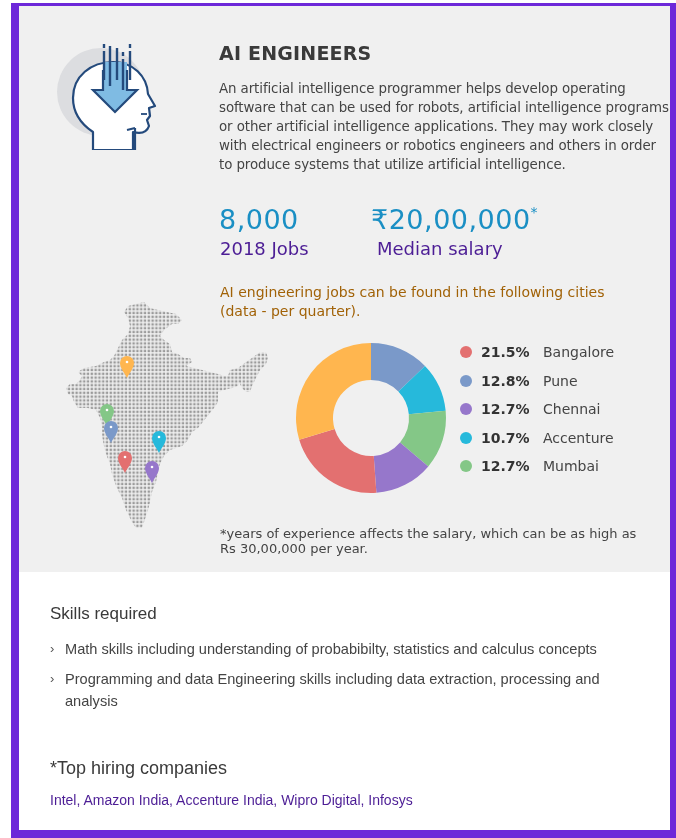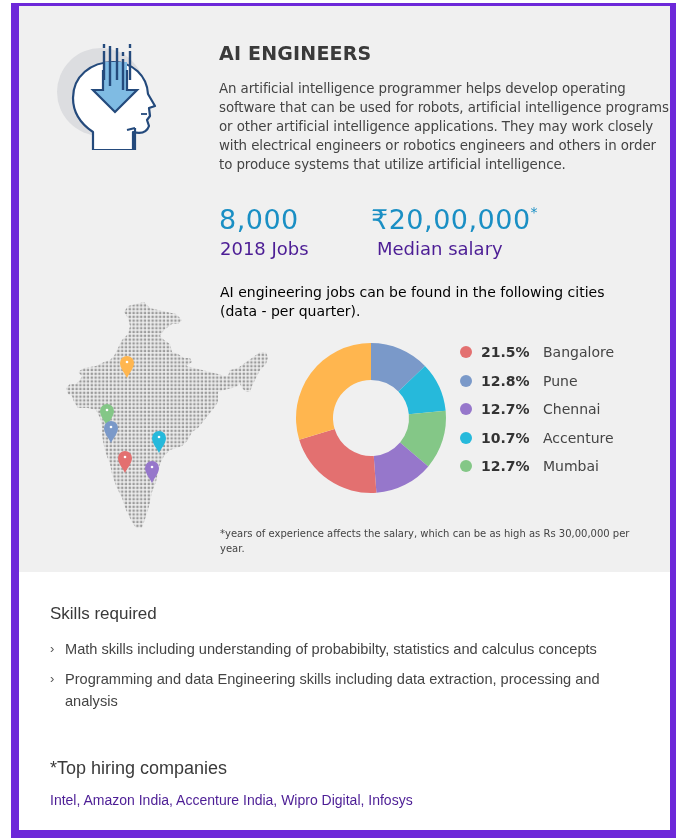--- a/index.html
+++ b/index.html
@@ -14,29 +14,29 @@
   .desc { position: absolute; left: 200px; top: 73px; width: 450px; font-size: 13.4px;
           line-height: 19px; color: #444; letter-spacing: -0.1px; }
   .stat-num { position: absolute; font-size: 27px; color: #1a8fc4; letter-spacing: 0.5px; }
   .stat-lbl { position: absolute; font-size: 18px; color: #4c1d95; }
   .jobs-num { left: 200px; top: 198px; }
   .jobs-lbl { left: 201px; top: 232px; }
   .sal-num  { left: 352px; top: 198px; }
   .sal-lbl  { left: 358px; top: 232px; }
   .sal-num sup { font-size: 14px; vertical-align: top; position: relative; top: 0px; }
   .chart-intro { position: absolute; left: 201px; top: 277px; width: 420px; font-size: 14px;
-                 line-height: 19px; color: #000000; }
+                 line-height: 19px; color: #a16207; }
   .map { position: absolute; left: 33px; top: 290px; }
   .donut { position: absolute; left: 262px; top: 324px; }
   .legend { position: absolute; left: 441px; top: 332px; }
   .legend-item { display: flex; align-items: center; height: 28.5px; font-size: 14px; color: #444; }
   .legend-dot { width: 12px; height: 12px; border-radius: 50%; margin-right: 9px; }
   .legend-pct { font-weight: bold; width: 60px; color: #333; }
   .legend-city { margin-left: 2px; }
-  .footnote { position: absolute; left: 201px; top: 520px; width: 420px; font-size: 10px;
+  .footnote { position: absolute; left: 201px; top: 520px; width: 420px; font-size: 13px;
               line-height: 15px; color: #444; }
   .skills-title { position: absolute; left: 31px; top: 598px; font-family: "Liberation Sans", sans-serif;
                   font-size: 17px; color: #3a3a3a; }
   .skills-list { position: absolute; left: 31px; top: 632px; width: 600px; margin: 0; padding: 0; list-style: none; }
   .skill-item { position: relative; padding-left: 15px; font-family: "Liberation Sans", sans-serif;
                 font-size: 14.6px; line-height: 22px; color: #444; margin-bottom: 8px; }
   .skill-chevron { position: absolute; left: 0; top: 0; font-size: 13px; color: #555; }
   .hiring-title { position: absolute; left: 31px; top: 752px; font-family: "Liberation Sans", sans-serif;
                   font-size: 18px; color: #3a3a3a; }
   .hiring-list { position: absolute; left: 31px; top: 786px; font-family: "Liberation Sans", sans-serif;

